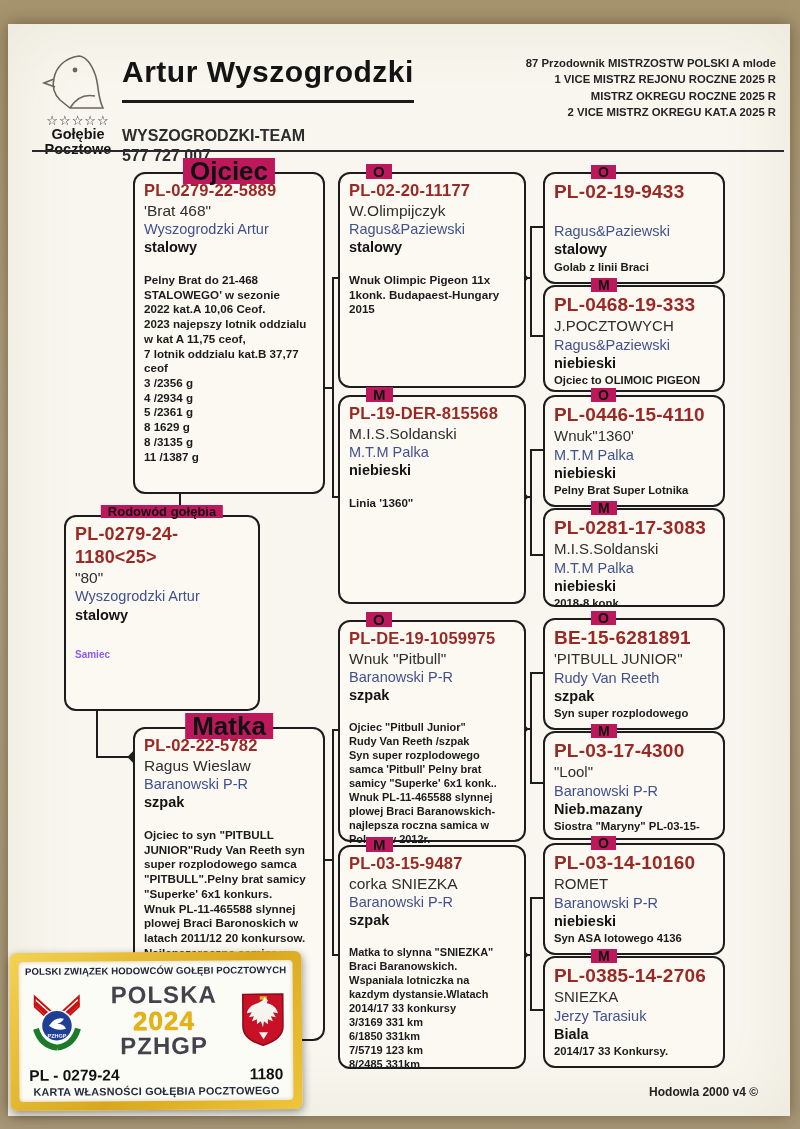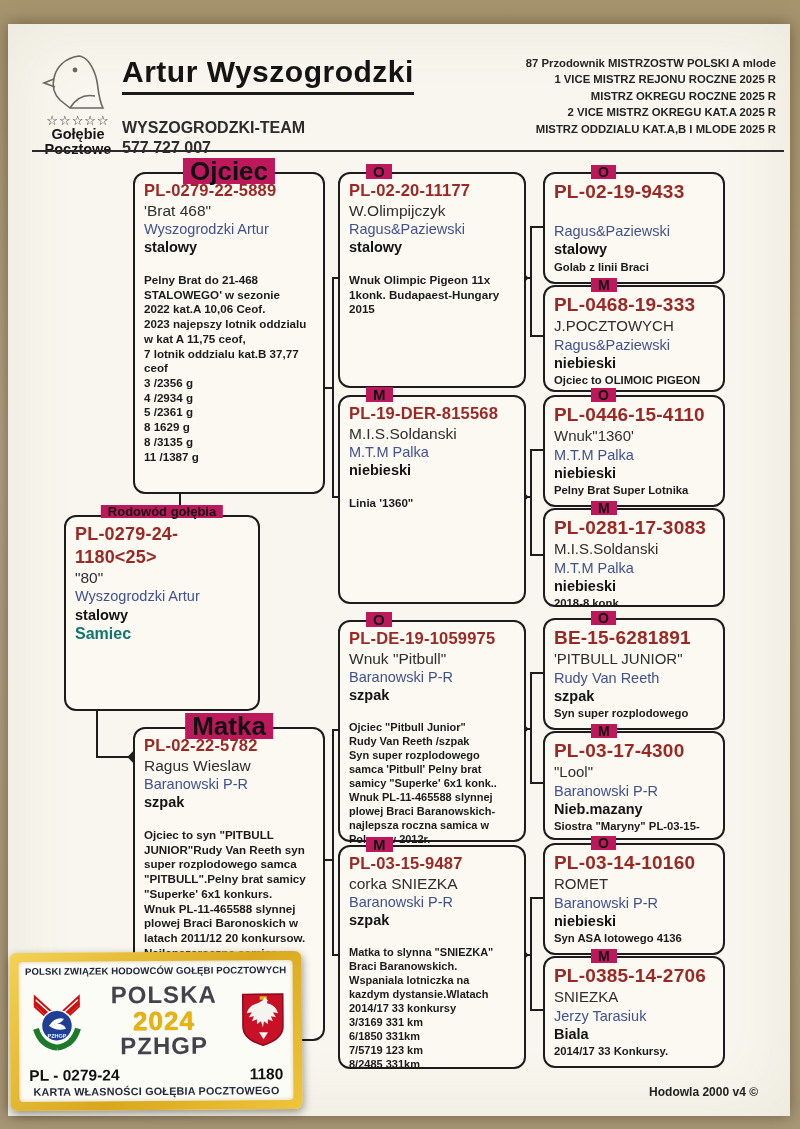--- a/index.html
+++ b/index.html
@@ -7,40 +7,40 @@
   #screen{position:relative;width:800px;height:1129px;margin:0 auto;overflow:hidden;
           background:linear-gradient(180deg,#a6946f,#b3a284 40%,#a99878);}
   .page{position:absolute;left:8px;top:24px;width:782px;height:1092px;background:#f8f6ee;
         box-shadow:0 0 16px rgba(55,40,15,.5), inset 0 0 70px rgba(120,100,60,.10);}
   
   .hdr-logo{position:absolute;left:34px;top:52px;width:88px;text-align:center;color:#1d1d1d;}
   .hdr-logo .stars{font-size:13px;letter-spacing:1px;line-height:1;color:#222;}
   .hdr-logo .lg1,.hdr-logo .lg2{font-weight:bold;font-size:14.5px;line-height:1.05;color:#161616;}
   .hdr-title{position:absolute;left:122px;top:55px;}
   .hdr-name{font-size:30px;font-weight:bold;color:#141414;border-bottom:3px solid #1b1b1b;
-            padding-bottom:3px;display:inline-block;letter-spacing:.5px;}
+            padding-bottom:11px;display:inline-block;letter-spacing:.5px;}
   .hdr-team{font-size:16px;color:#2c2c2c;font-weight:600;margin-top:24px;}
   .hdr-phone{font-size:16px;color:#2c2c2c;font-weight:600;margin-top:2px;}
   .hdr-ach{position:absolute;right:24px;top:55px;text-align:right;font-size:11.3px;font-weight:bold;
            color:#242424;line-height:1.45;}
   .hdr-rule{position:absolute;left:32px;top:150px;width:752px;height:2px;background:#2a2a2a;}
   
   .pbox{position:absolute;background:#fbf9f2;border:2px solid #1c1c1c;border-radius:12px;overflow:visible;}
   .pad{padding:6px 9px 4px;overflow:hidden;}
   .blabel{position:absolute;font-family:Liberation Sans, sans-serif;font-weight:bold;background:#be185d;
           padding:0 7px;color:#111;white-space:nowrap;line-height:1;}
   .blabel.big{font-size:26px;top:-16px;left:50%;transform:translateX(-50%);}
   .blabel.mid{font-size:13px;top:-12px;left:50%;transform:translateX(-50%);}
   .blabel.om{font-size:15px;top:-10px;left:26px;}
   .blabel.om2{font-size:14px;top:-9px;left:46px;}
   .ring{font-weight:bold;font-size:16.5px;color:#9c2824;letter-spacing:.2px;line-height:1.25;}
   .name{font-size:15.5px;color:#2e2e2e;min-height:19px;line-height:1.25;}
   .owner{font-size:14.5px;color:#41518e;line-height:1.25;}
   .colr{font-size:14.5px;font-weight:bold;color:#141414;line-height:1.3;}
-  .sex{font-size:16px;font-weight:600;color:#0f766e;line-height:1.3;}
+  .sex{font-size:10px;font-weight:600;color:#8b5cf6;line-height:1.3;margin-top:24px;}
   .desc{font-size:11.6px;font-weight:bold;color:#1b1b1b;line-height:1.27;white-space:pre-line;margin-top:16px;}
   .sm .ring{font-size:19px;}
   .sm .name{font-size:15px;min-height:18px;}
   .sm .desc{font-size:11.3px;margin-top:1px;}
   
   .vline,.hline{position:absolute;background:#1d1d1d;}
   .vline{width:2px;}
   .hline{height:2px;}
   .diam{position:absolute;width:8px;height:8px;background:#1d1d1d;transform:rotate(45deg);}
   
@@ -83,21 +83,20 @@
     <span class="hdr-name">Artur Wyszogrodzki</span>
     <div class="hdr-team">WYSZOGRODZKI-TEAM</div>
     <div class="hdr-phone">577 727 007</div>
   </div>
 
   <div class="hdr-ach">
     <div>87 Przodownik MISTRZOSTW POLSKI  A mlode</div>
     <div>1 VICE MISTRZ REJONU ROCZNE 2025 R</div>
     <div>MISTRZ OKREGU ROCZNE 2025 R</div>
     <div>2 VICE MISTRZ OKREGU KAT.A 2025 R</div>
-    <div>MISTRZ ODDZIALU KAT.A,B I MLODE 2025 R</div>
   </div>
 
   <div class="hdr-rule"></div>
 
   <div class="vline" style="left:179px;top:490px;height:26px"></div>
   <div class="diam" style="left:175px;top:507px"></div>
   <div class="vline" style="left:96px;top:707px;height:51px"></div>
   <div class="hline" style="left:96px;top:756px;width:38px"></div>
   <div class="diam" style="left:129px;top:753px"></div>
 

